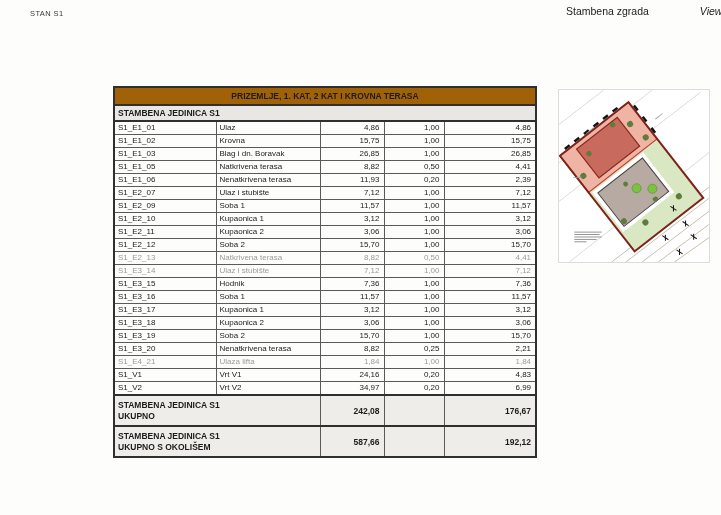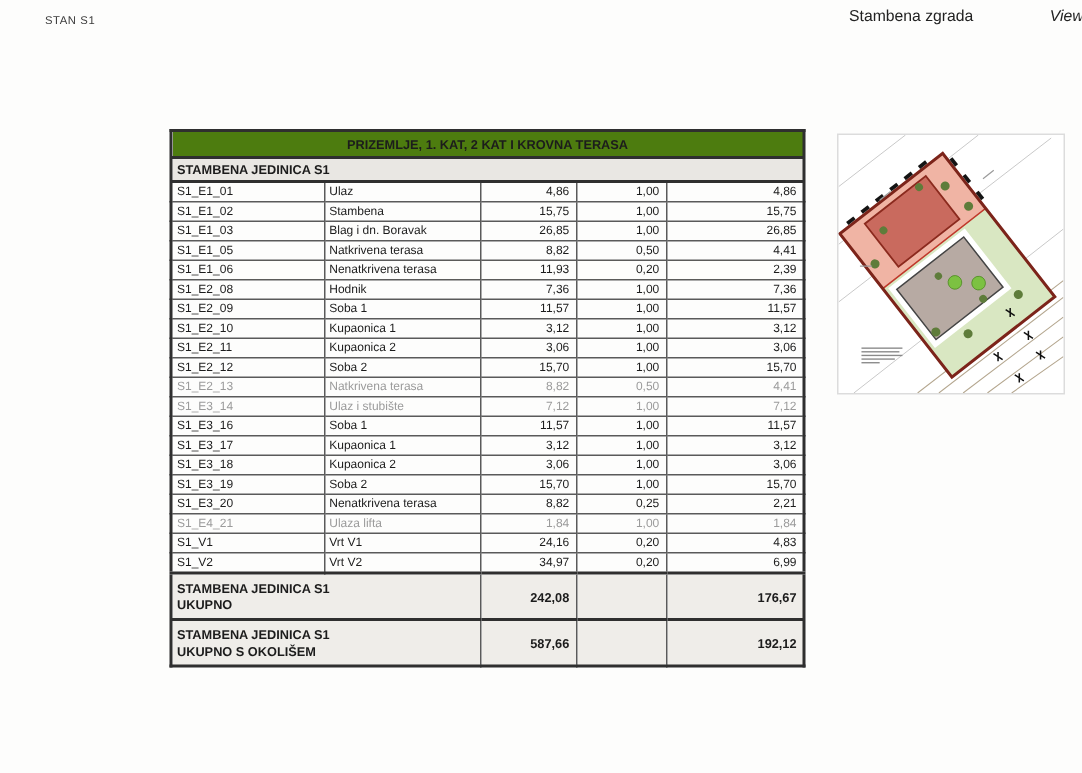--- a/index.html
+++ b/index.html
@@ -25,21 +25,21 @@
     position:absolute; left:113px; top:86px; width:422px;
     border-collapse:collapse; table-layout:fixed;
     font-size:8px; color:#1c1c1c;
     border:2px solid #2f2f2f;
   }
   .area-table th, .area-table td {
     border:1px solid #5a5a5a; padding:0 3px;
     overflow:hidden; white-space:nowrap;
   }
   .title-row th {
-    height:16px; background:#4d7c0f; text-align:center;
+    height:16px; background:#a16207; text-align:center;
     font-size:8.5px; font-weight:bold; border-bottom:2px solid #2f2f2f;
   }
   .sub-row th {
     height:14px; background:#e9e7e3; text-align:left;
     font-size:8.5px; font-weight:bold; border-bottom:2px solid #2f2f2f;
   }
   .area-table tbody td { height:12px; line-height:12px; }
   .num { text-align:right; padding-right:4px !important; }
   tr.faded td { color:#9b9b9b; }
   tr.total-row td {
@@ -84,21 +84,21 @@
     <tbody>
         <tr>
       <td>S1_E1_01</td>
       <td>Ulaz</td>
       <td class="num">4,86</td>
       <td class="num">1,00</td>
       <td class="num">4,86</td>
     </tr>
         <tr>
       <td>S1_E1_02</td>
-      <td>Stambena</td>
+      <td>Krovna</td>
       <td class="num">15,75</td>
       <td class="num">1,00</td>
       <td class="num">15,75</td>
     </tr>
         <tr>
       <td>S1_E1_03</td>
       <td>Blag i dn. Boravak</td>
       <td class="num">26,85</td>
       <td class="num">1,00</td>
       <td class="num">26,85</td>
@@ -111,25 +111,25 @@
       <td class="num">4,41</td>
     </tr>
         <tr>
       <td>S1_E1_06</td>
       <td>Nenatkrivena terasa</td>
       <td class="num">11,93</td>
       <td class="num">0,20</td>
       <td class="num">2,39</td>
     </tr>
         <tr>
-      <td>S1_E2_08</td>
-      <td>Hodnik</td>
-      <td class="num">7,36</td>
-      <td class="num">1,00</td>
-      <td class="num">7,36</td>
+      <td>S1_E2_07</td>
+      <td>Ulaz i stubište</td>
+      <td class="num">7,12</td>
+      <td class="num">1,00</td>
+      <td class="num">7,12</td>
     </tr>
         <tr>
       <td>S1_E2_09</td>
       <td>Soba 1</td>
       <td class="num">11,57</td>
       <td class="num">1,00</td>
       <td class="num">11,57</td>
     </tr>
         <tr>
       <td>S1_E2_10</td>
@@ -158,20 +158,27 @@
       <td class="num">8,82</td>
       <td class="num">0,50</td>
       <td class="num">4,41</td>
     </tr>
         <tr class="faded">
       <td>S1_E3_14</td>
       <td>Ulaz i stubište</td>
       <td class="num">7,12</td>
       <td class="num">1,00</td>
       <td class="num">7,12</td>
+    </tr>
+        <tr>
+      <td>S1_E3_15</td>
+      <td>Hodnik</td>
+      <td class="num">7,36</td>
+      <td class="num">1,00</td>
+      <td class="num">7,36</td>
     </tr>
         <tr>
       <td>S1_E3_16</td>
       <td>Soba 1</td>
       <td class="num">11,57</td>
       <td class="num">1,00</td>
       <td class="num">11,57</td>
     </tr>
         <tr>
       <td>S1_E3_17</td>

